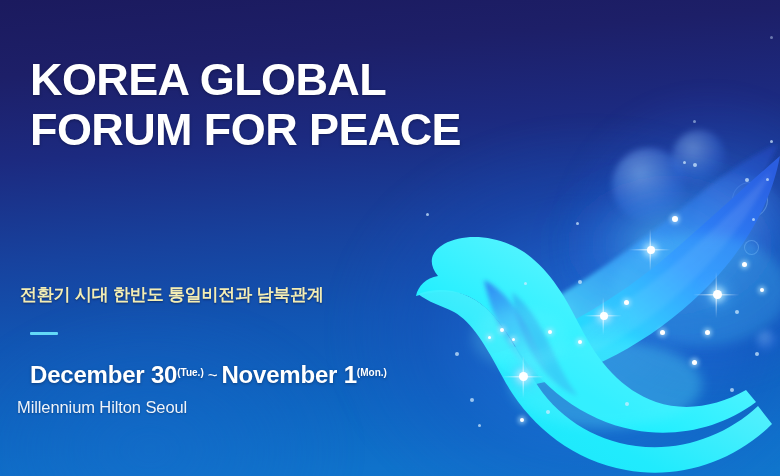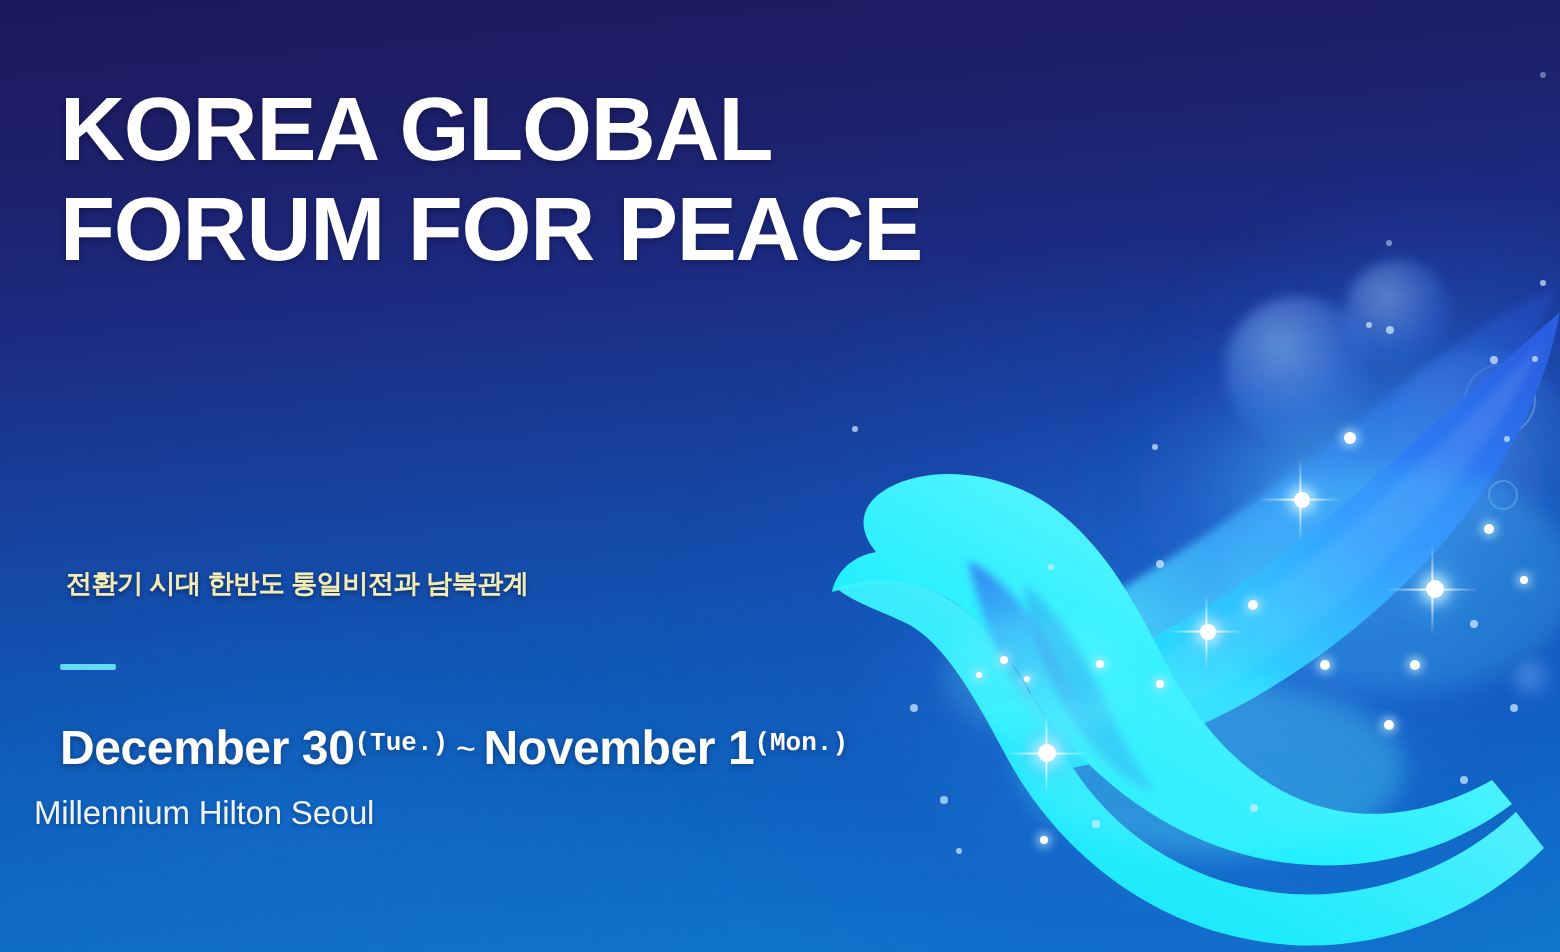--- a/index.html
+++ b/index.html
@@ -84,21 +84,21 @@
 
   
   #content {
     position: absolute;
     left: 0; top: 0;
     width: 780px; height: 476px;
   }
   .main-title {
     position: absolute;
     left: 30px;
-    top: 40px;
+    top: 55px;
     width: 620px;
     color: #ffffff;
     font-size: 45px;
     font-weight: bold;
     line-height: 1.12;
     letter-spacing: -0.6px;
     white-space: pre-line;
     text-shadow: 0 1px 3px rgba(0,0,20,0.35);
   }
   .title-kr {
@@ -120,24 +120,24 @@
     font-family: "Liberation Serif", "DejaVu Serif", serif;
     font-size: 21px;
     font-weight: bold;
     font-style: italic;
     line-height: 1.33;
     white-space: pre-line;
     text-shadow: 0 1px 2px rgba(0,0,30,0.45);
   }
   .subtitle-kr {
     position: absolute;
-    left: 33px;
+    left: 20px;
     top: 283px;
     color: #f3edb4;
-    font-size: 13px;
+    font-size: 17px;
     font-weight: bold;
     letter-spacing: -0.2px;
     text-shadow: 0 1px 2px rgba(0,0,30,0.45);
   }
   .divider {
     position: absolute;
     left: 30px;
     top: 332px;
     width: 28px;
     height: 3px;
@@ -149,25 +149,24 @@
     left: 30px;
     top: 361px;
     color: #ffffff;
     font-size: 24px;
     font-weight: bold;
     letter-spacing: -0.2px;
     white-space: nowrap;
     text-shadow: 0 1px 3px rgba(0,0,20,0.35);
   }
   .date-line .sup {
-    font-size: 13px;
+    font-size: 10px;
     font-weight: bold;
     vertical-align: 7px;
     letter-spacing: 0;
-    font-family: Liberation Mono, monospace;
   }
   .date-line .tilde {
     font-size: 17px;
     font-weight: normal;
     padding: 0 4px;
     vertical-align: 2px;
   }
   .venue {
     position: absolute;
     left: 17px;

